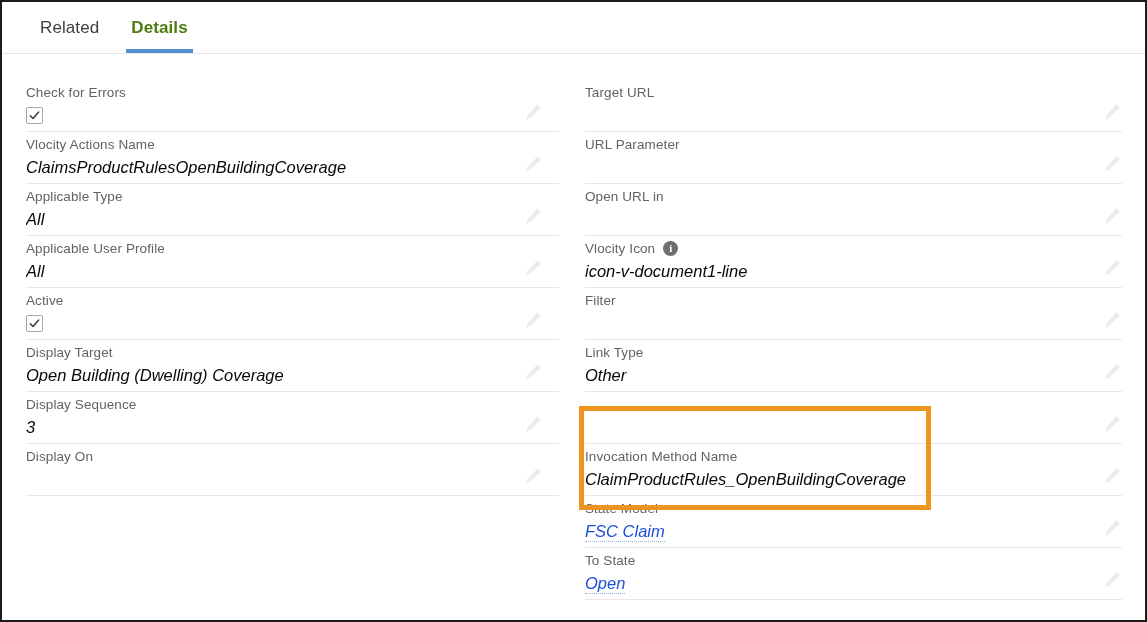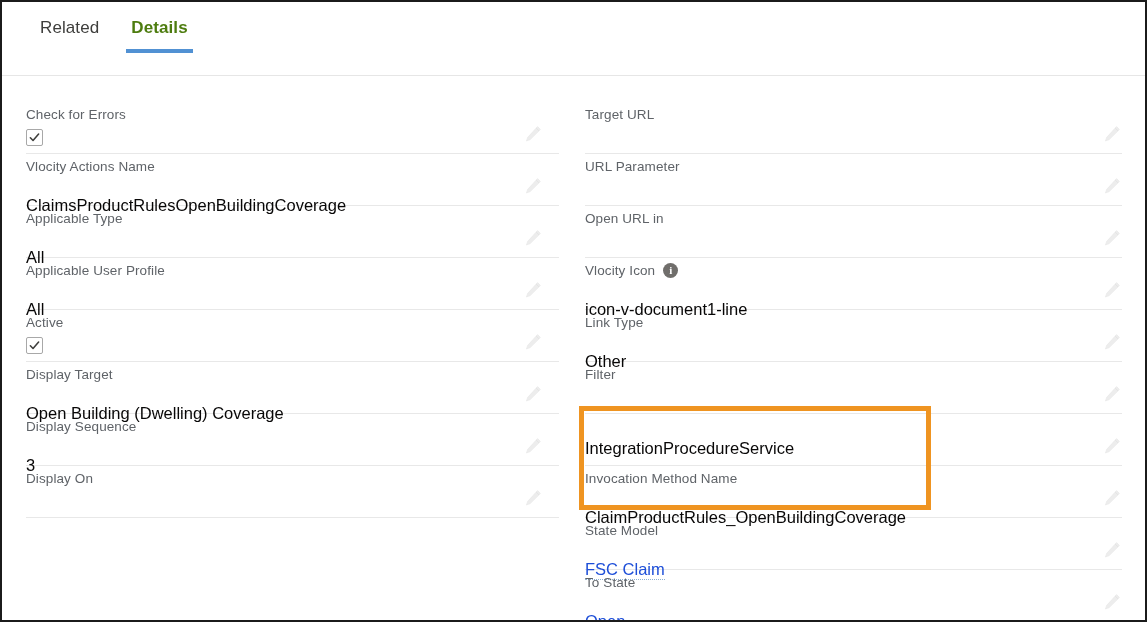--- a/index.html
+++ b/index.html
@@ -17,21 +17,21 @@
     height: 622px;
     background: #ffffff;
     box-sizing: border-box;
     border: 2px solid #1b1b1b;
     overflow: hidden;
   }
 
   
   .tabbar {
     position: relative;
-    height: 74px;
+    height: 52px;
     box-sizing: border-box;
     display: flex;
     align-items: flex-start;
     padding-left: 22px;
     background: #ffffff;
   }
   .tabbar::after {
     content: "";
     position: absolute;
     left: 0; right: 0;
@@ -100,24 +100,25 @@
     letter-spacing: 0.1px;
     display: flex;
     align-items: center;
     gap: 8px;
     padding-right: 40px;
   }
   .field-value {
     font-size: 16.5px;
     color: #080707;
     line-height: 23px;
-    margin-top: 19px;
+    margin-top: 3px;
     padding-right: 44px;
     white-space: nowrap;
     overflow: hidden;
+    font-style: italic;
   }
   .field-value.empty { height: 23px; }
 
   .field-value a.link {
     color: #1d4ed8;
     text-decoration: none;
     border-bottom: 1px dotted #8fb0d0;
     padding-bottom: 1px;
     text-align: center;
   }
@@ -313,39 +314,38 @@
           <span class="info-icon">i</span>
         </div>
         <div class="field-value">icon-v-document1-line</div>
         <svg class="pencil" viewBox="0 0 20 20">
           <path d="M14.6 2.6 L17.4 5.4 L7.2 15.6 L3.4 17 L4.8 13.2 Z" fill="#ededed" stroke="#e4e4e4" stroke-width="0.6"></path>
           <path d="M13.2 4.0 L16.0 6.8" stroke="#e0e0e0" stroke-width="0.9"></path>
         </svg>
       </div>
 
       <div class="field">
+        <div class="field-label">Filter</div>
+        <div class="field-value empty"></div>
+        <svg class="pencil" viewBox="0 0 20 20">
+          <path d="M14.6 2.6 L17.4 5.4 L7.2 15.6 L3.4 17 L4.8 13.2 Z" fill="#ededed" stroke="#e4e4e4" stroke-width="0.6"></path>
+          <path d="M13.2 4.0 L16.0 6.8" stroke="#e0e0e0" stroke-width="0.9"></path>
+        </svg>
+      </div>
+
+      <div class="field">
         <div class="field-label">Link Type</div>
         <div class="field-value">Other</div>
         <svg class="pencil" viewBox="0 0 20 20">
           <path d="M14.6 2.6 L17.4 5.4 L7.2 15.6 L3.4 17 L4.8 13.2 Z" fill="#ededed" stroke="#e4e4e4" stroke-width="0.6"></path>
           <path d="M13.2 4.0 L16.0 6.8" stroke="#e0e0e0" stroke-width="0.9"></path>
         </svg>
       </div>
 
       <div class="field">
-        <div class="field-label">Filter</div>
-        <div class="field-value empty"></div>
-        <svg class="pencil" viewBox="0 0 20 20">
-          <path d="M14.6 2.6 L17.4 5.4 L7.2 15.6 L3.4 17 L4.8 13.2 Z" fill="#ededed" stroke="#e4e4e4" stroke-width="0.6"></path>
-          <path d="M13.2 4.0 L16.0 6.8" stroke="#e0e0e0" stroke-width="0.9"></path>
-        </svg>
-      </div>
-
-      <div class="field">
-        <div class="field-value">IntegrationProcedureService</div>
         <svg class="pencil" viewBox="0 0 20 20">
           <path d="M14.6 2.6 L17.4 5.4 L7.2 15.6 L3.4 17 L4.8 13.2 Z" fill="#ededed" stroke="#e4e4e4" stroke-width="0.6"></path>
           <path d="M13.2 4.0 L16.0 6.8" stroke="#e0e0e0" stroke-width="0.9"></path>
         </svg>
       </div>
 
       <div class="field">
         <div class="field-label">Invocation Method Name</div>
         <div class="field-value">ClaimProductRules_OpenBuildingCoverage</div>
         <svg class="pencil" viewBox="0 0 20 20">

